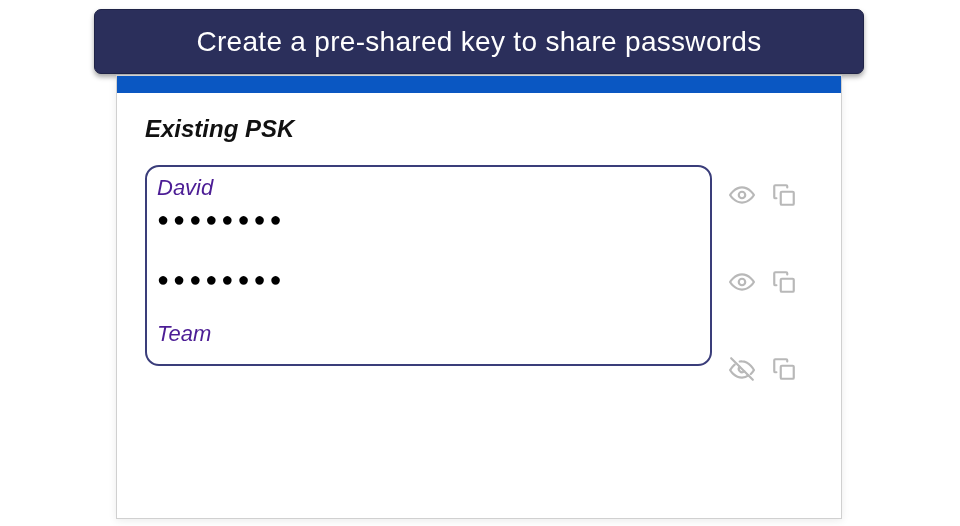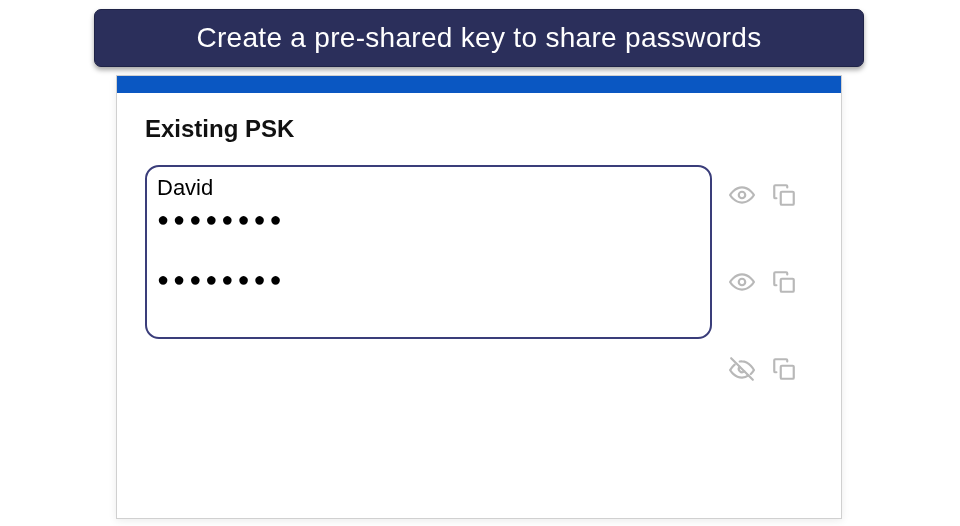--- a/index.html
+++ b/index.html
@@ -9,21 +9,21 @@
     height: 526px;
     background: #ffffff;
     font-family: "Segoe UI", Arial, sans-serif;
     position: relative;
   }
   .header-banner {
     position: absolute;
     top: 9px;
     left: 94px;
     width: 770px;
-    height: 58px;
+    height: 65px;
     background: #2b2f5b;
     border-radius: 7px;
     box-shadow: 0 3px 5px rgba(0,0,0,0.35);
     border: 1px solid #1f2347;
     display: flex;
     align-items: center;
     justify-content: center;
   }
   .header-banner span {
     color: #ffffff;
@@ -41,41 +41,42 @@
     border: 1px solid #d0d0d0;
     box-shadow: 0 2px 8px rgba(0,0,0,0.08);
   }
   .panel-topbar {
     height: 17px;
     width: 100%;
     background: #0a57c2;
   }
   .panel-body {
     padding: 22px 28px 10px 28px;
+    font-style: italic;
   }
   .section-title {
     font-weight: 700;
     font-size: 24px;
     color: #111;
     margin: 0 0 22px 0;
     font-family: "Segoe UI", Arial, sans-serif;
   }
   .psk-area { display: flex; align-items: flex-start; }
   .psk-list {
     flex: 0 0 auto;
     width: 567px;
     border: 2px solid #3a3d7a;
     border-radius: 14px;
     padding: 4px 10px 12px 10px;
   }
   .psk-entry { padding: 4px 0 22px 0; }
   .psk-entry:last-child { padding-bottom: 4px; }
   .psk-entry-label {
     font-size: 22px;
-    color: #000000;
+    color: #4c1d95;
     font-family: "Segoe UI", Arial, sans-serif;
     line-height: 1.2;
   }
   .psk-value {
     font-size: 22px;
     color: #000;
     font-family: "Segoe UI", Arial, sans-serif;
     line-height: 1.2;
     margin-top: 2px;
     word-break: break-word;
@@ -126,20 +127,21 @@
         <div class="psk-entry">
           <div class="psk-entry-label">David</div>
           <div class="psk-value dots">●●●●●●●●</div>
         </div>
 
         <div class="psk-entry">
           <div class="psk-value dots">●●●●●●●●</div>
         </div>
 
         <div class="psk-entry">
+          <div class="psk-entry-label">Team</div>
         </div>
       </div>
 
       <div class="controls-col">
 
         <div class="ctrl-row">
           <div class="icon-btn">
             <span>
               <svg viewBox="0 0 24 24" fill="none" stroke-width="2" stroke-linecap="round" stroke-linejoin="round">
                 <path d="M1 12s4-7 11-7 11 7 11 7-4 7-11 7S1 12 1 12z"></path>

